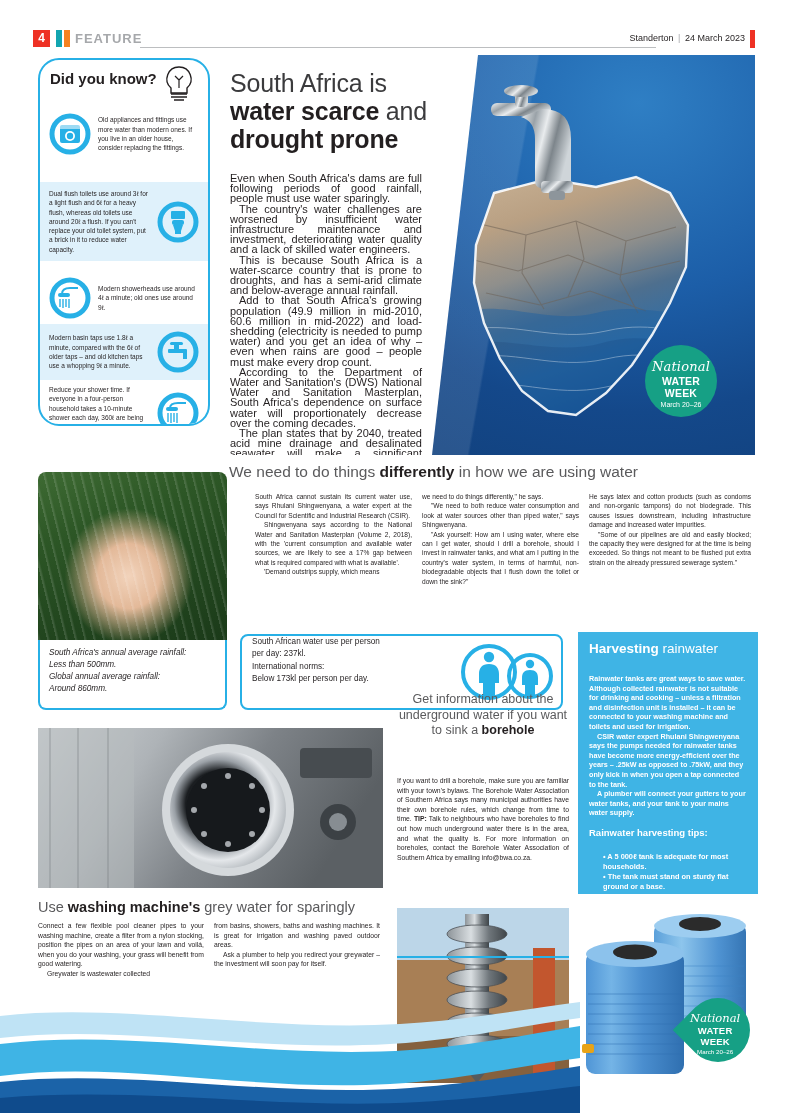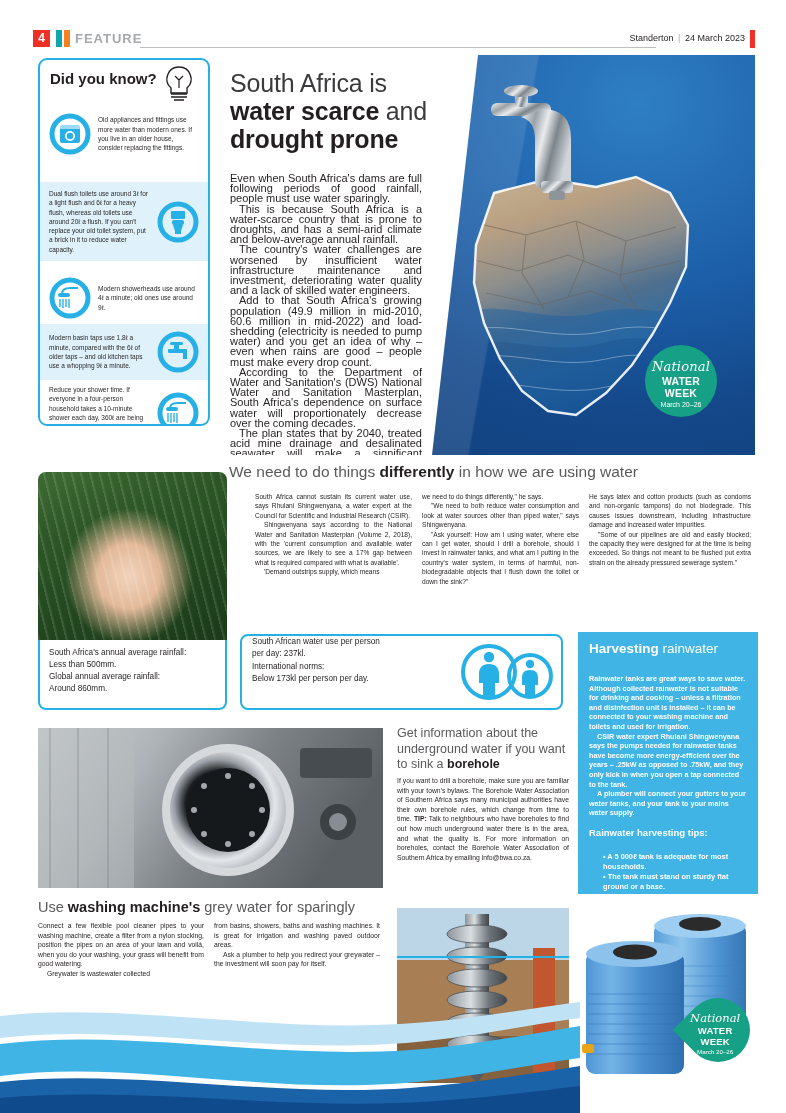--- a/index.html
+++ b/index.html
@@ -94,21 +94,21 @@
   .nww-badge .n1 {
     font-family: "DejaVu Serif", serif; font-style: italic; font-size: 13px;
     margin-top: 14px; letter-spacing: 0.2px;
   }
   .nww-badge .n2 { font-size: 10.5px; font-weight: bold; letter-spacing: 0.2px; margin-top: 1px; }
   .nww-badge .n3 { font-size: 7px; margin-top: 2px; }
 
   
   .dyk {
     position: absolute; left: 38px; top: 58px; width: 172px; height: 368px;
-    border: 2px solid #27b0e6; border-radius: 9px; background: #ffffff;
+    border: 2px solid #27b0e6; border-radius: 21px; background: #ffffff;
     overflow: hidden;
   }
   .dyk-title {
     position: absolute; left: 10px; top: 10px;
     font-size: 15px; font-weight: bold; color: #231f20;
   }
   .dyk-bulb { position: absolute; left: 117px; top: 2px; width: 44px; height: 44px; }
 
   .dyk-row {
     position: absolute; left: 0; width: 100%;
@@ -146,21 +146,21 @@
   .col3 p.first { text-indent: 0; }
   #col-a { left: 255px; width: 157px; }
   #col-b { left: 422px; width: 157px; }
   #col-c { left: 589px; width: 162px; }
 
   
   .rain-box {
     position: absolute; left: 38px; top: 640px; width: 189px; height: 70px;
     border: 2px solid #27b0e6; border-top: none; border-radius: 0 0 8px 8px;
     background: #ffffff; padding: 7px 9px;
-    font-size: 8.2px; line-height: 12px; color: #231f20;
+    font-size: 8.2px; line-height: 12px; color: #231f20; font-style: italic;
   }
   .use-box {
     position: absolute; left: 240px; top: 634px; width: 323px; height: 76px;
     border: 2px solid #27b0e6; border-radius: 8px; background: #ffffff;
     padding: 0 10px; font-size: 8.2px; line-height: 12.4px; color: #231f20;
   }
   .people-ico { position: absolute; right: 8px; top: 7px; width: 94px; height: 58px; }
 
   
   .harvest {
@@ -195,22 +195,22 @@
   .tank-badge .n3 { font-size: 6.2px; margin-top: 1px; }
 
   
   .wm-img {
     position: absolute; left: 38px; top: 728px; width: 345px; height: 160px;
     background: linear-gradient(115deg, #d4d6d8 0%, #b8bcc0 28%, #8e9398 55%, #6c7276 80%, #51575b 100%);
     overflow: hidden;
   }
 
   .bore-head {
-    position: absolute; left: 397px; top: 726px; width: 172px;
-    font-size: 12.5px; line-height: 15.5px; color: #5a5a5c; font-weight: 300;
+    position: absolute; left: 397px; top: 692px; width: 172px;
+    font-size: 12.5px; line-height: 15.5px; color: #5a5a5c; font-weight: 300; text-align: center;
   }
   .bore-head b { color: #231f20; font-weight: bold; }
   .bore-body {
     position: absolute; left: 397px; top: 776px; width: 172px;
     font-size: 6.8px; line-height: 9.6px; color: #231f20; text-align: justify;
   }
   .bore-body p { margin: 0; }
   .bore-body b { font-weight: bold; }
 
   .drill-img {
@@ -321,22 +321,22 @@
   </svg>
 
   <div class="headline">
     <span>South Africa is</span><br>
     <b>water scarce</b><span> and</span><br>
     <b>drought prone</b>
   </div>
 
   <div class="hero-body">
     <p class="first">Even when South Africa's dams are full following periods of good rainfall, people must use water sparingly.</p>
+    <p>The country's water challenges are worsened by insufficient water infrastructure maintenance and investment, deteriorating water quality and a lack of skilled water engineers.</p>
     <p>This is because South Africa is a water-scarce country that is prone to droughts, and has a semi-arid climate and below-average annual rainfall.</p>
-    <p>The country's water challenges are worsened by insufficient water infrastructure maintenance and investment, deteriorating water quality and a lack of skilled water engineers.</p>
     <p>Add to that South Africa's growing population (49.9 million in mid-2010, 60.6 million in mid-2022) and load-shedding (electricity is needed to pump water) and you get an idea of why – even when rains are good – people must make every drop count.</p>
     <p>According to the Department of Water and Sanitation's (DWS) National Water and Sanitation Masterplan, South Africa's dependence on surface water will proportionately decrease over the coming decades.</p>
     <p>The plan states that by 2040, treated acid mine drainage and desalinated seawater will make a significant contribution to South Africa's water mix.</p>
   </div>
 </div>
 
 <div class="nww-badge">
   <div class="n1">National</div>
   <div class="n2">WATER WEEK</div>
   <div class="n3">March 20–26</div>

